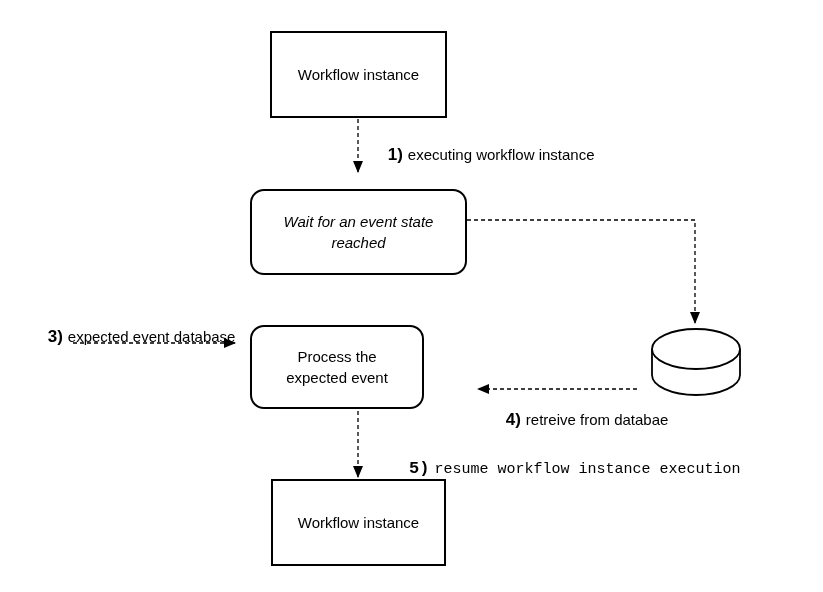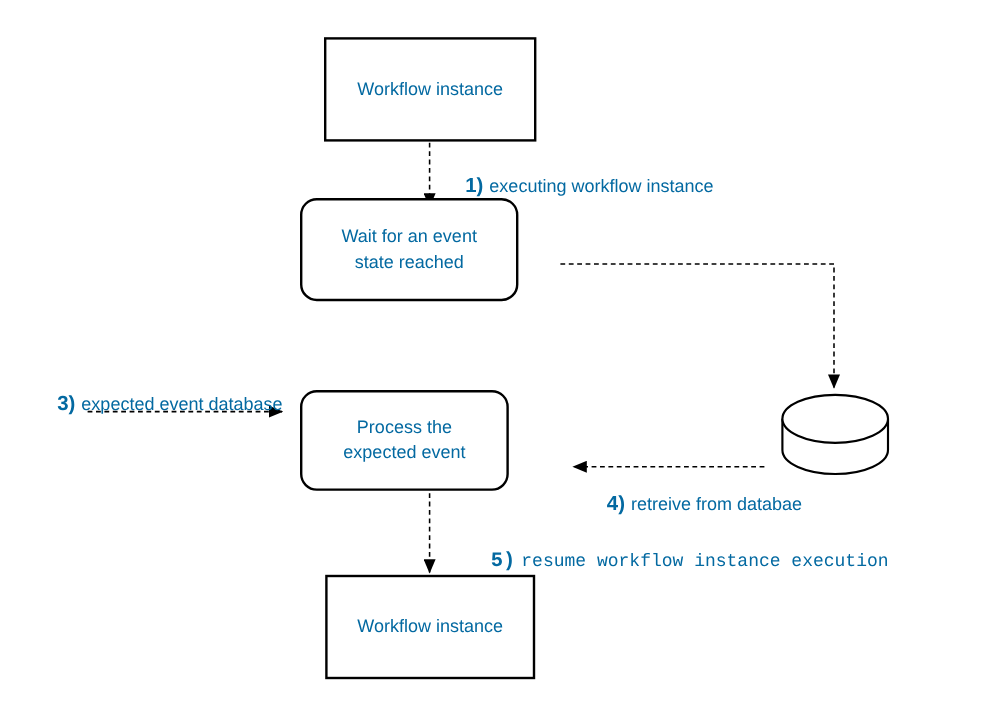--- a/index.html
+++ b/index.html
@@ -6,21 +6,21 @@
     margin: 0;
     padding: 0;
     background: #ffffff;
   }
   .canvas {
     position: relative;
     width: 823px;
     height: 592px;
     background: #ffffff;
     font-family: "Liberation Sans", sans-serif;
-    color: #0369a1;
+    color: #000000;
     overflow: hidden;
   }
   .connectors {
     position: absolute;
     left: 0;
     top: 0;
     width: 823px;
     height: 592px;
   }
   .node {
@@ -33,21 +33,21 @@
     border: 2px solid #000000;
     background: #ffffff;
     font-size: 15px;
     line-height: 1.4;
   }
   .node.rounded {
     border-radius: 14px;
     padding: 0 18px;
   }
   .node-workflow-top    { left: 270px; top: 31px;  width: 177px; height: 87px; }
-  .node-wait-state      { left: 250px; top: 165px; width: 182px; height: 86px; }
+  .node-wait-state      { left: 250px; top: 189px; width: 217px; height: 86px; font-style: italic; }
   .node-process-event   { left: 250px; top: 325px; width: 174px; height: 84px; }
   .node-workflow-bottom { left: 271px; top: 479px; width: 175px; height: 87px; }
   .edge-label {
     position: absolute;
     font-size: 15px;
     line-height: 20px;
     white-space: pre;
   }
   .edge-label .num {
     font-weight: bold;

